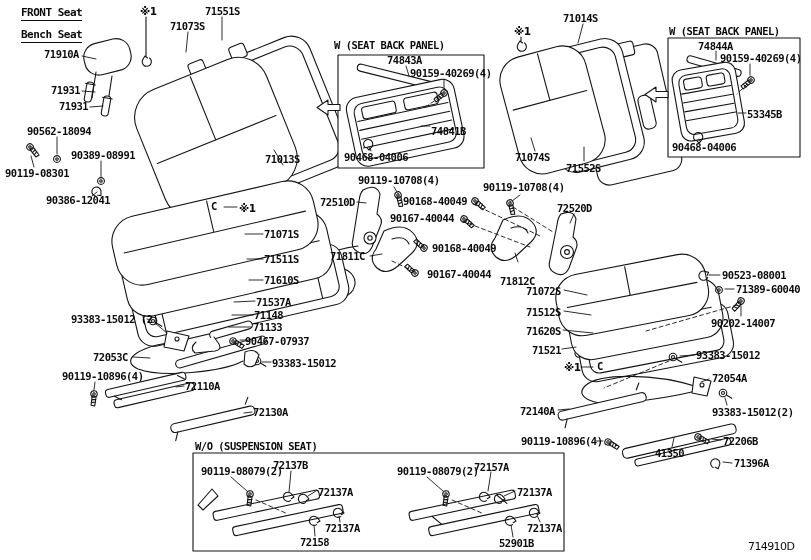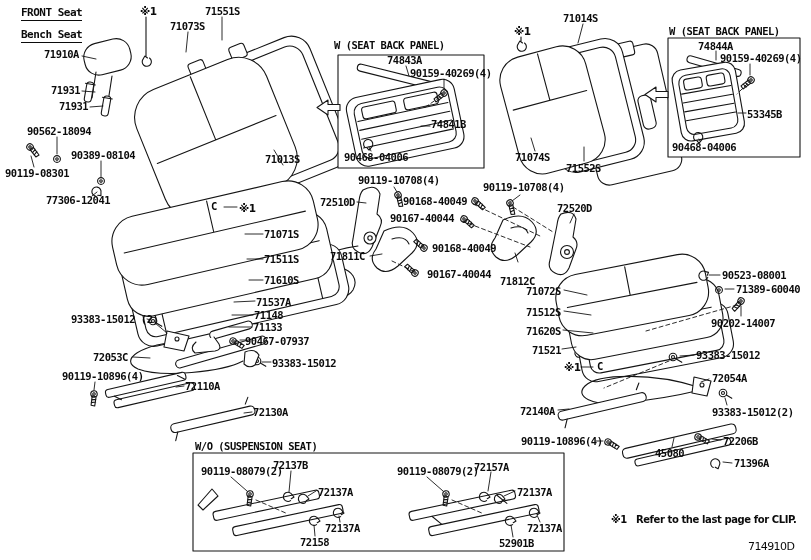--- a/index.html
+++ b/index.html
@@ -260,33 +260,33 @@
   </g>
 </svg>
 
 <div class="L hdr" style="left:21px;top:7px">FRONT Seat</div>
 <div class="L hdr" style="left:21px;top:29px">Bench Seat</div>
 
 <div class="L" style="left:44px;top:49px">71910A</div>
 <div class="L" style="left:51px;top:85px">71931</div>
 <div class="L" style="left:59px;top:101px">71931</div>
 <div class="L" style="left:27px;top:126px">90562-18094</div>
-<div class="L" style="left:71px;top:150px">90389-08104</div>
+<div class="L" style="left:71px;top:150px">90389-08991</div>
 <div class="L" style="left:5px;top:168px">90119-08301</div>
-<div class="L" style="left:46px;top:195px">77306-12041</div>
+<div class="L" style="left:46px;top:195px">90386-12041</div>
 <div class="L" style="left:265px;top:154px">71013S</div>
 
 <div class="L refm" style="left:140px;top:6px">※1</div>
 <div class="L" style="left:170px;top:21px">71073S</div>
 <div class="L" style="left:205px;top:6px">71551S</div>
 
 <div class="L" style="left:334px;top:40px">W (SEAT BACK PANEL)</div>
 <div class="L" style="left:387px;top:55px">74843A</div>
 <div class="L" style="left:410px;top:68px">90159-40269(4)</div>
-<div class="L" style="left:431px;top:119px">74841B</div>
+<div class="L" style="left:431px;top:126px">74841B</div>
 <div class="L" style="left:344px;top:152px">90468-04006</div>
 
 <div class="L" style="left:563px;top:13px">71014S</div>
 <div class="L refm" style="left:514px;top:26px">※1</div>
 <div class="L" style="left:669px;top:26px">W (SEAT BACK PANEL)</div>
 <div class="L" style="left:698px;top:41px">74844A</div>
 <div class="L" style="left:720px;top:53px">90159-40269(4)</div>
 <div class="L" style="left:747px;top:109px">53345B</div>
 <div class="L" style="left:672px;top:142px">90468-04006</div>
 <div class="L" style="left:515px;top:152px">71074S</div>
@@ -326,34 +326,31 @@
 <div class="L refm" style="left:564px;top:362px">※1</div>
 <div class="L" style="left:597px;top:361px">C</div>
 <div class="L" style="left:722px;top:270px">90523-08001</div>
 <div class="L" style="left:736px;top:284px">71389-60040</div>
 <div class="L" style="left:711px;top:318px">90202-14007</div>
 <div class="L" style="left:696px;top:350px">93383-15012</div>
 <div class="L" style="left:712px;top:373px">72054A</div>
 <div class="L" style="left:712px;top:407px">93383-15012(2)</div>
 <div class="L" style="left:520px;top:406px">72140A</div>
 <div class="L" style="left:521px;top:436px">90119-10896(4)</div>
-<div class="L" style="left:655px;top:448px">45080</div>
+<div class="L" style="left:655px;top:448px">41350</div>
 <div class="L" style="left:723px;top:436px">72206B</div>
 <div class="L" style="left:734px;top:458px">71396A</div>
 
 <div class="L" style="left:195px;top:441px">W/O (SUSPENSION SEAT)</div>
 <div class="L" style="left:201px;top:466px">90119-08079(2)</div>
 <div class="L" style="left:273px;top:460px">72137B</div>
 <div class="L" style="left:318px;top:487px">72137A</div>
 <div class="L" style="left:325px;top:523px">72137A</div>
 <div class="L" style="left:300px;top:537px">72158</div>
 <div class="L" style="left:397px;top:466px">90119-08079(2)</div>
 <div class="L" style="left:474px;top:462px">72157A</div>
 <div class="L" style="left:517px;top:487px">72137A</div>
 <div class="L" style="left:527px;top:523px">72137A</div>
 <div class="L" style="left:499px;top:538px">52901B</div>
 
-<div class="note" style="left:611px;top:515px">
-  <span>※1</span><span style="padding-left:9px">Refer to the last page for CLIP.</span>
+<div class="code" style="left:748px;top:541px">714910D</div>
+
 </div>
-<div class="code" style="left:748px;top:541px">714910D</div>
-
-</div>
 
 </body></html>

